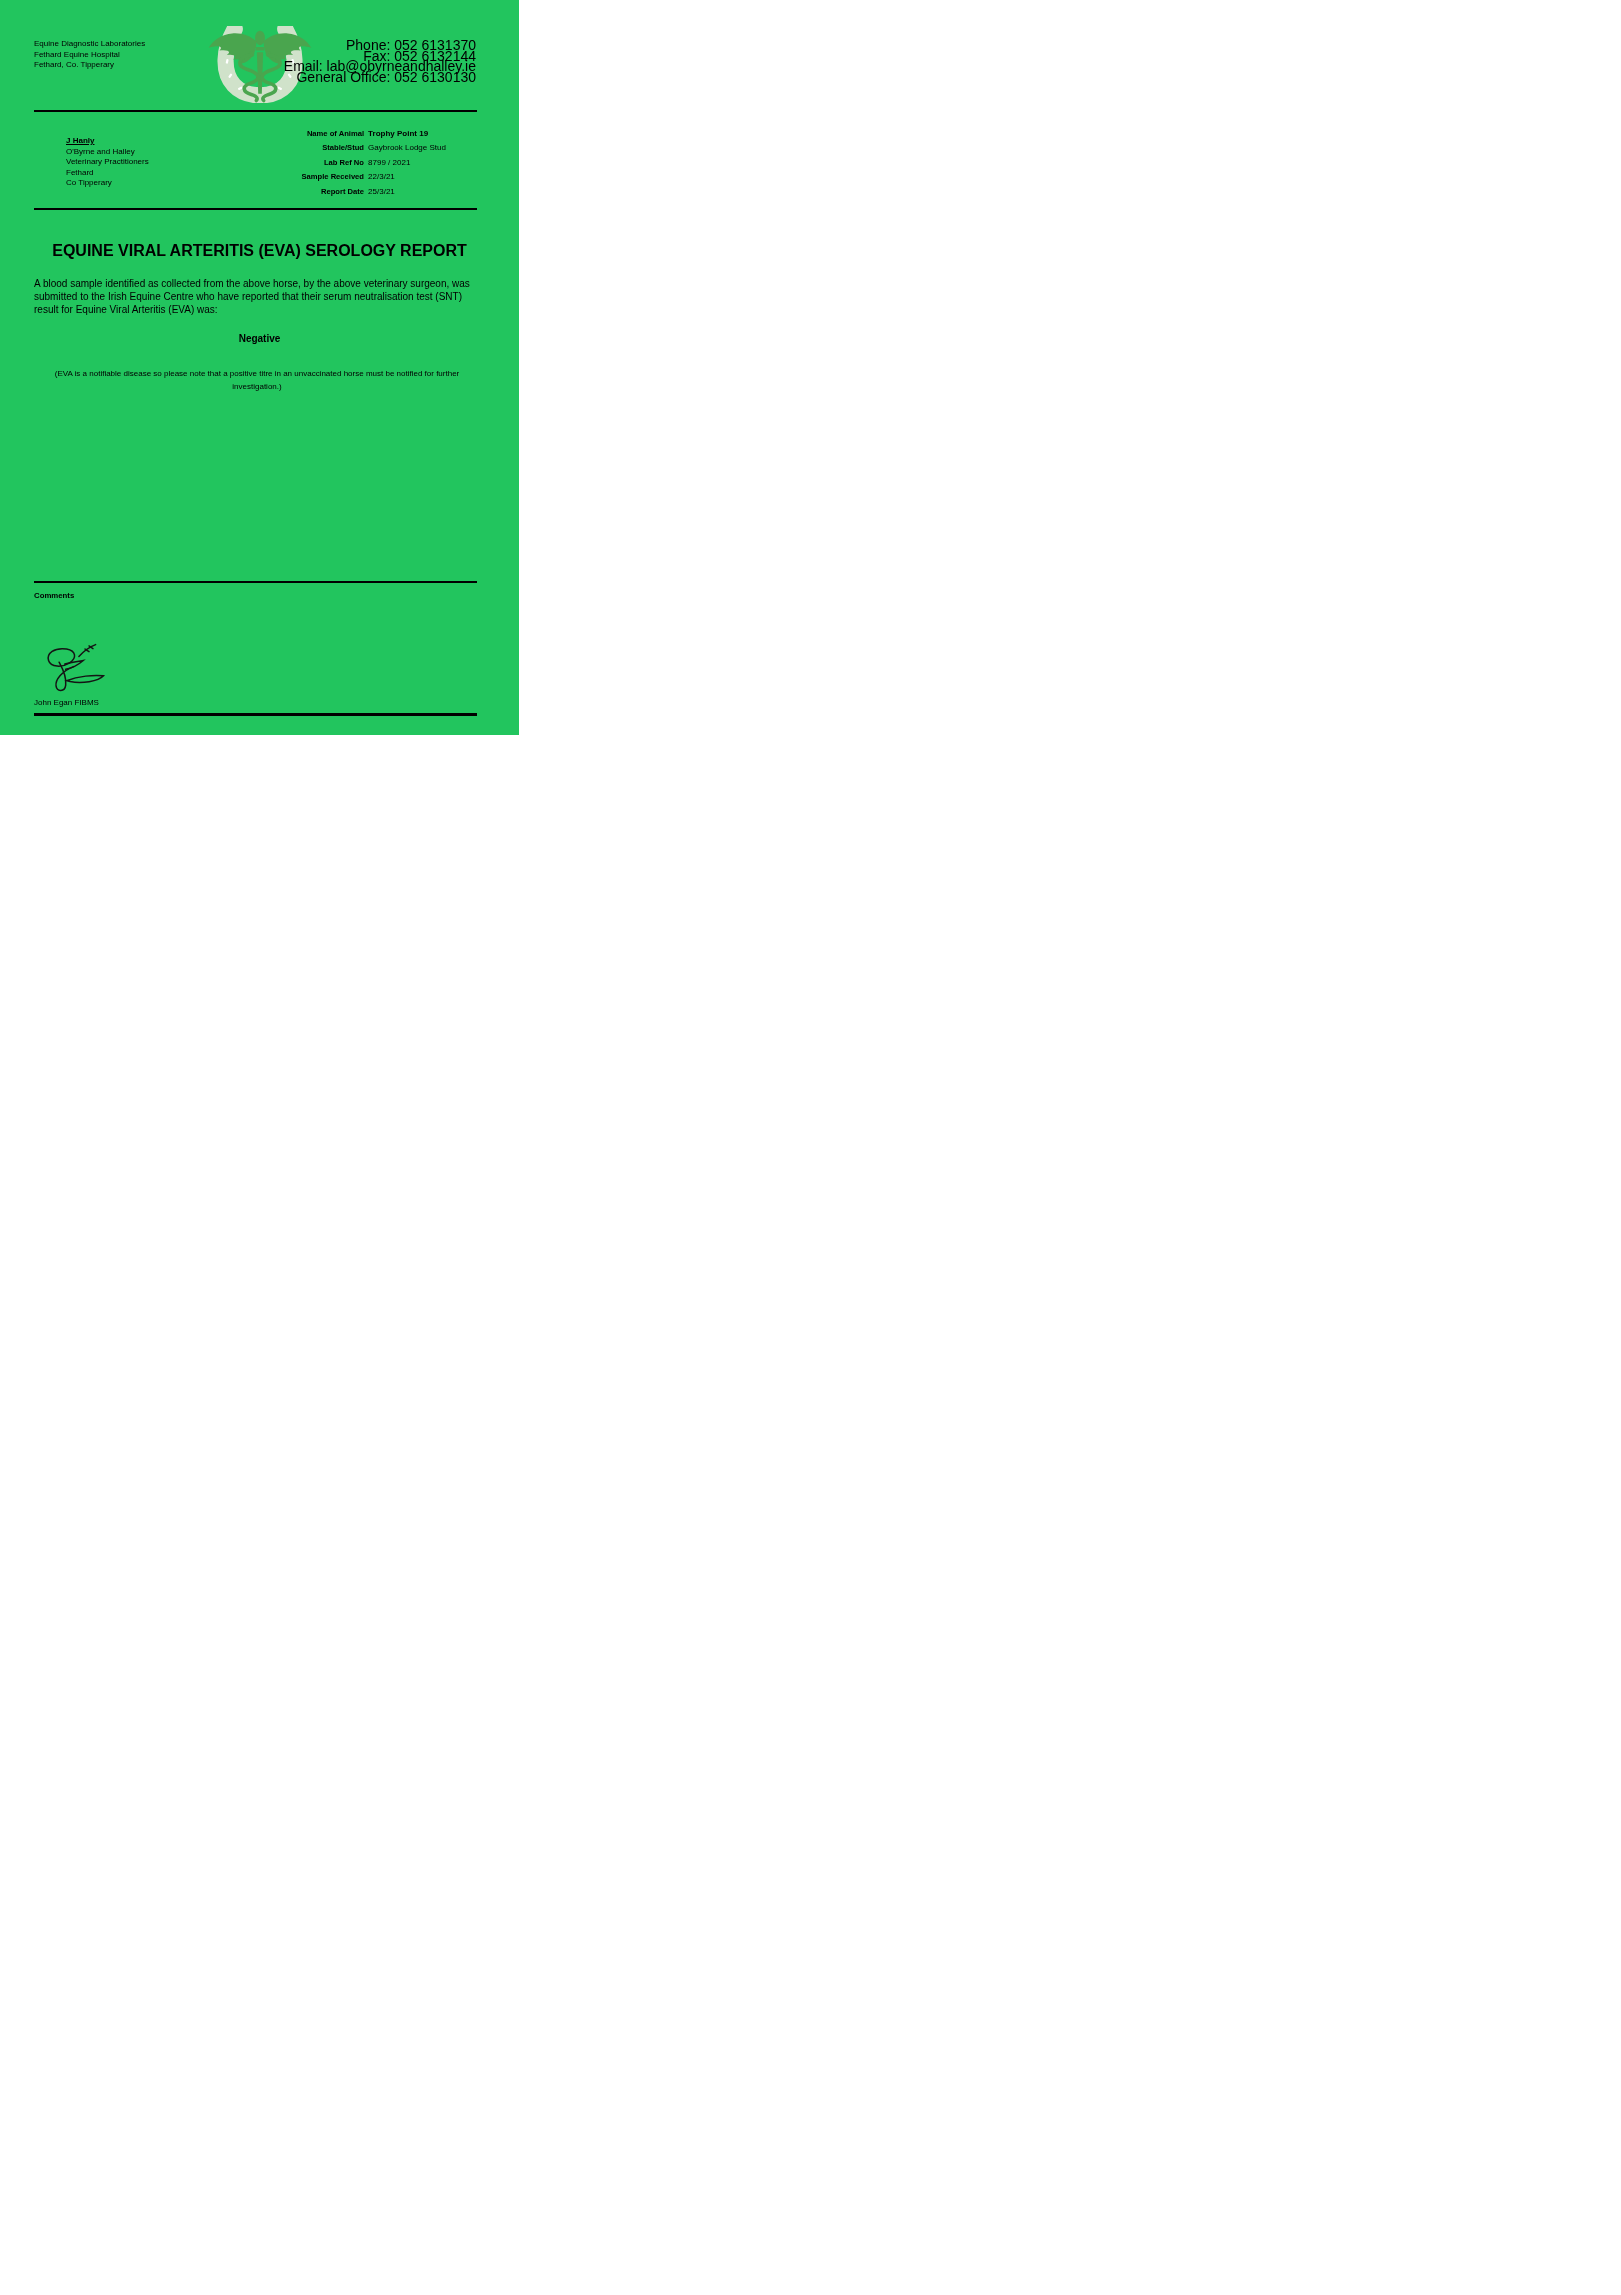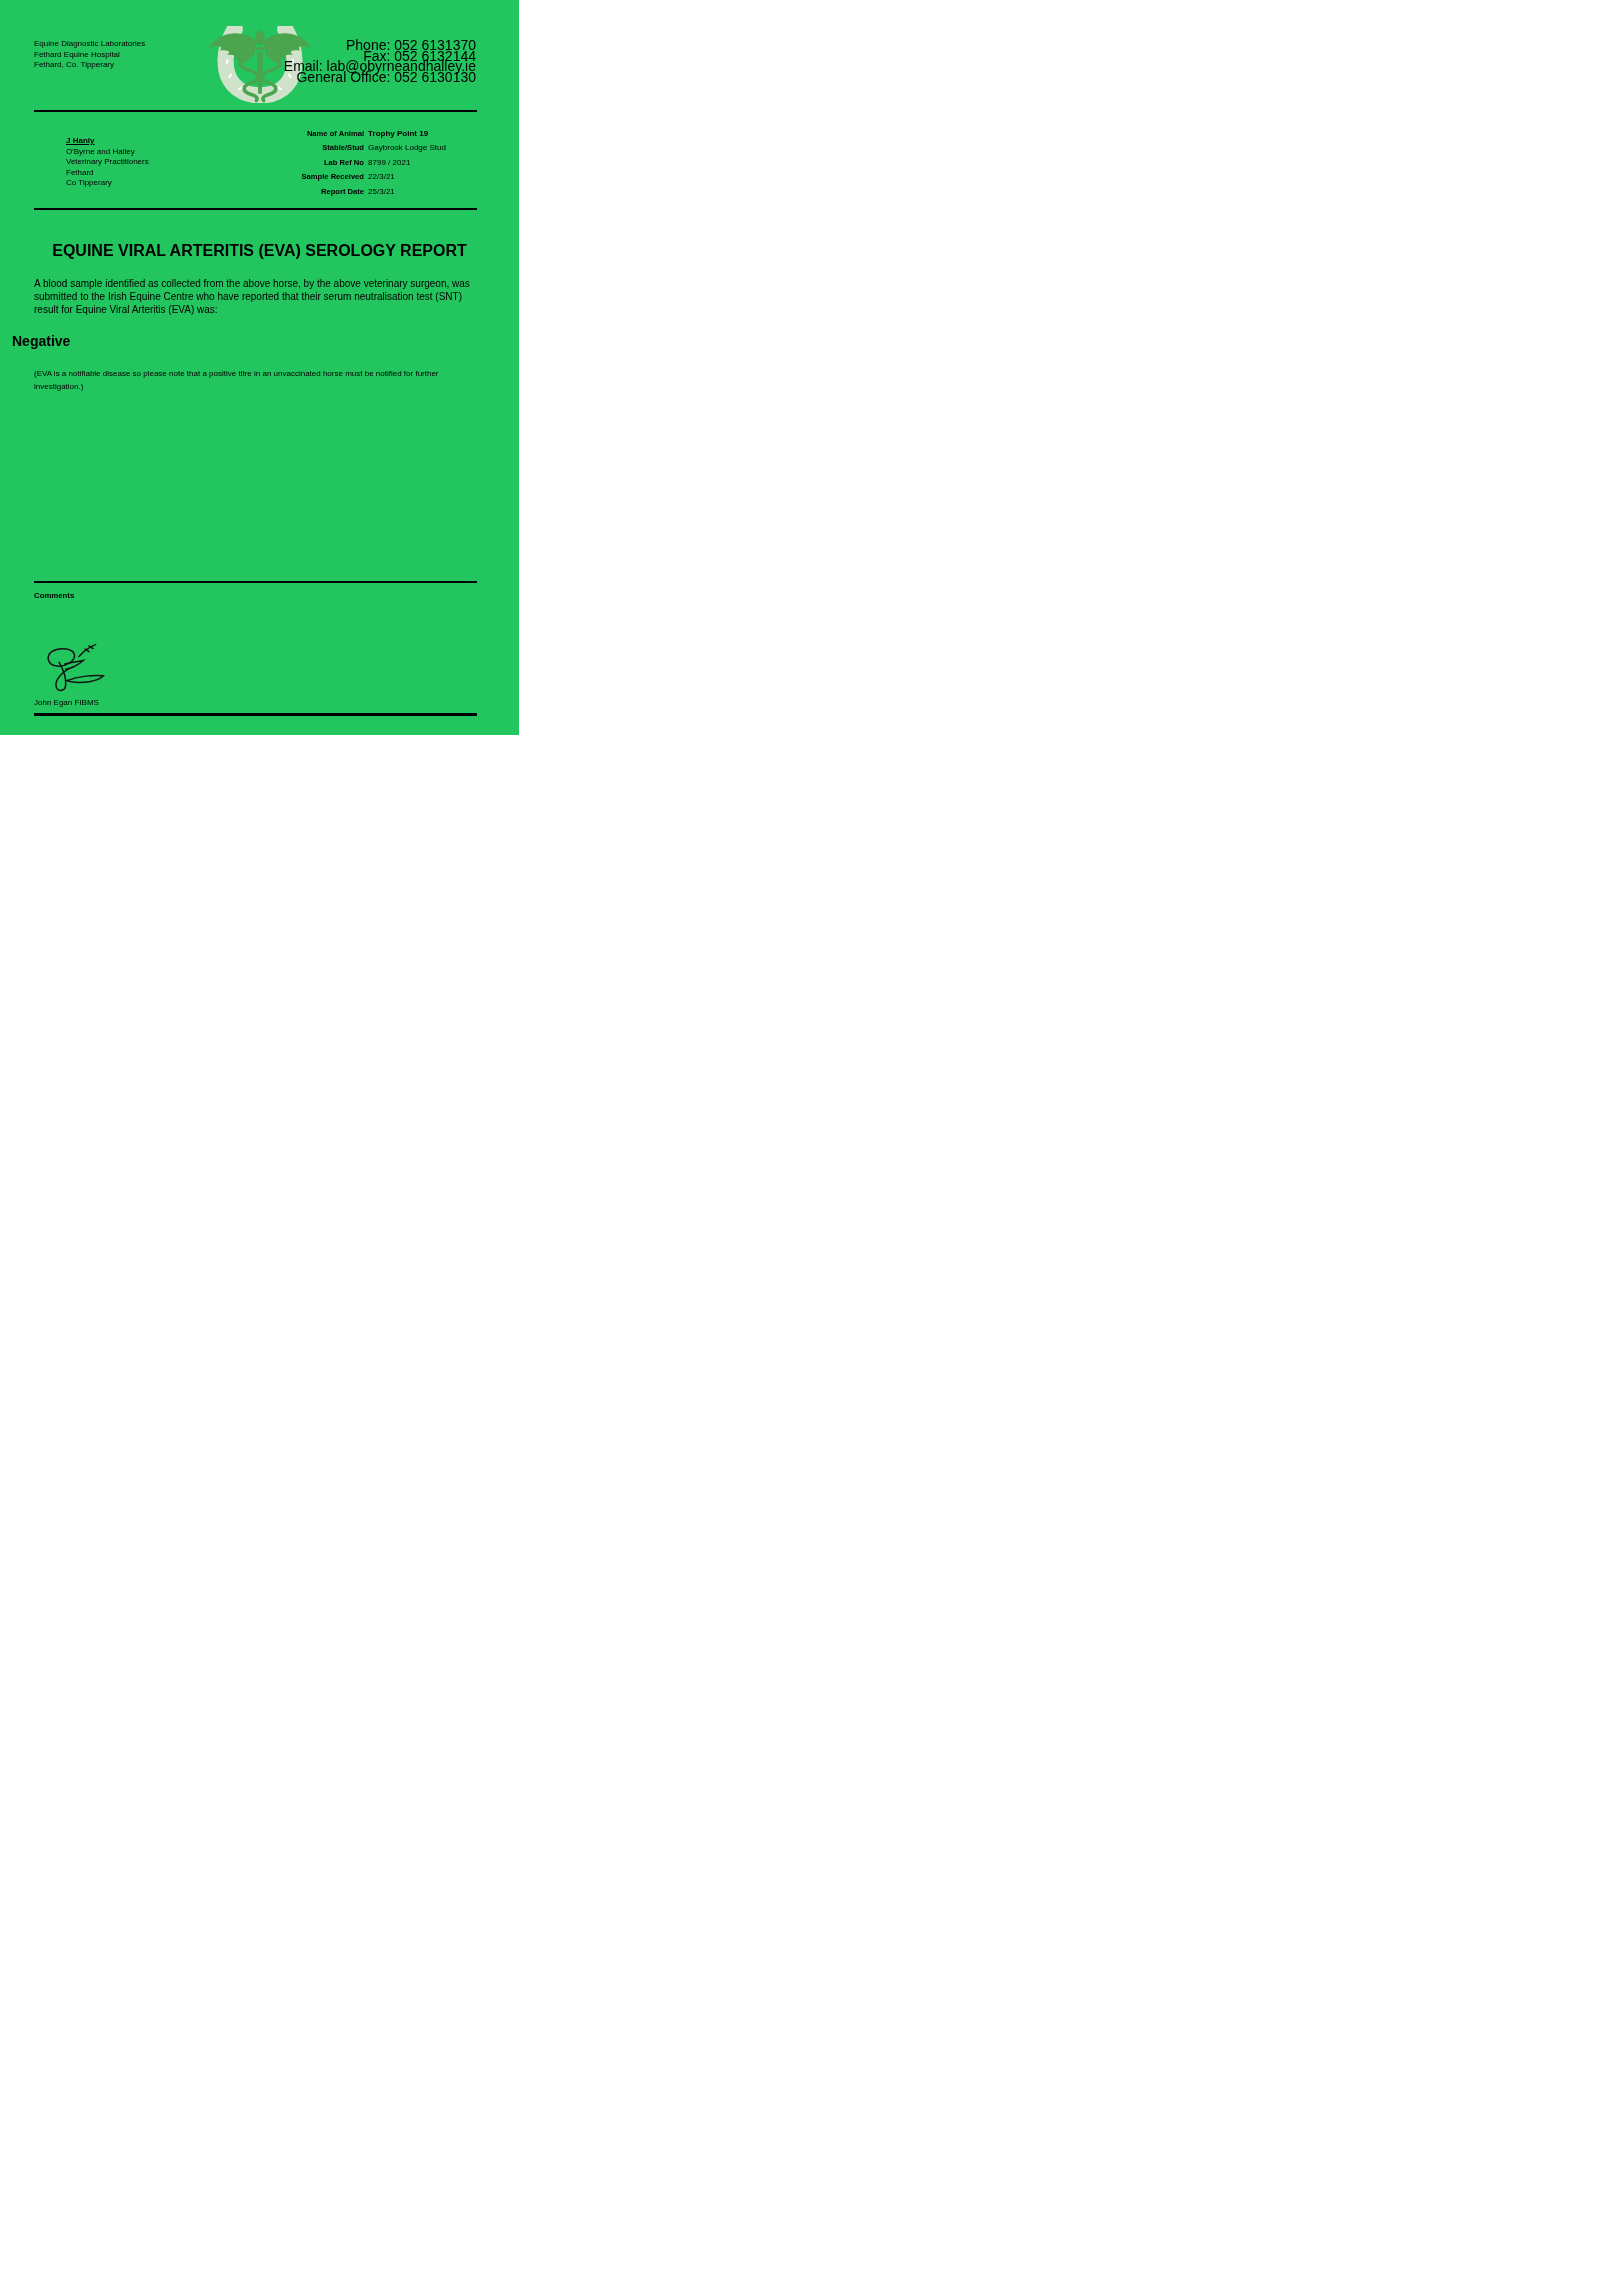--- a/index.html
+++ b/index.html
@@ -53,26 +53,26 @@
 
   .report-title {
     position: absolute; left: 0; top: 242px; width: 100%;
     text-align: center; font-size: 16px; font-weight: bold;
   }
   .intro {
     position: absolute; left: 34px; top: 277px; width: 446px;
     font-size: 10px; line-height: 13px;
   }
   .result {
-    position: absolute; left: 12px; top: 333px; width: 100%;
-    text-align: left; font-size: 14px; font-weight: bold;
+    position: absolute; left: 0; top: 333px; width: 100%;
+    text-align: center; font-size: 10px; font-weight: bold;
   }
   .note {
     position: absolute; left: 34px; top: 367px; width: 446px;
-    font-size: 8px; line-height: 13px;
+    font-size: 8px; line-height: 13px; text-align: center;
   }
   .comments-label {
     position: absolute; left: 34px; top: 591px;
     font-size: 7.8px; font-weight: bold;
   }
   .signature { position: absolute; left: 39px; top: 642px; }
   .signatory {
     position: absolute; left: 34px; top: 698px;
     font-size: 8px;
   }

